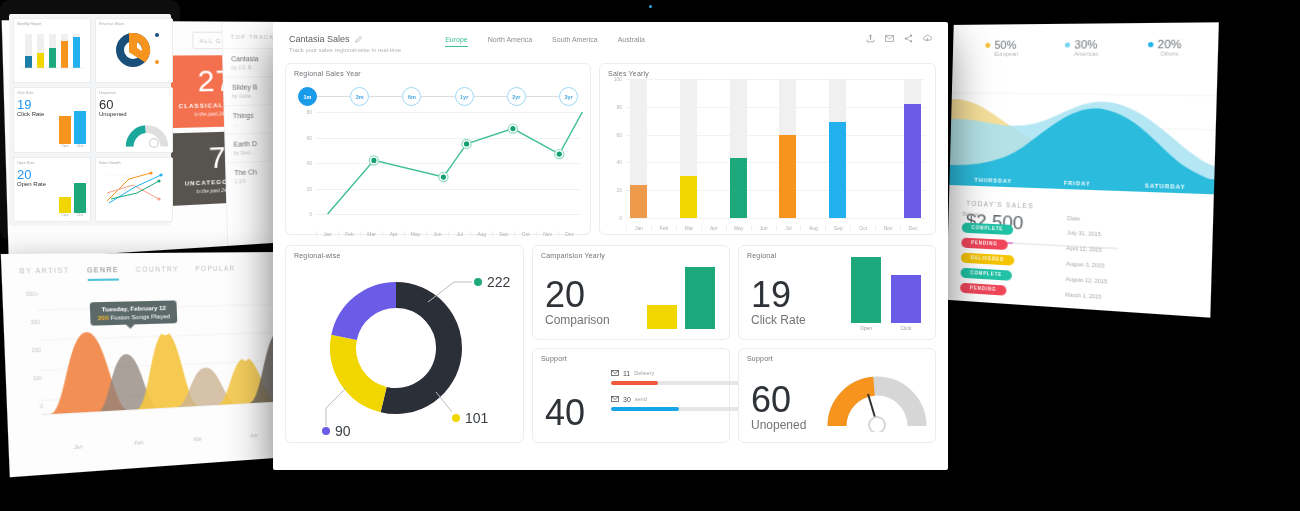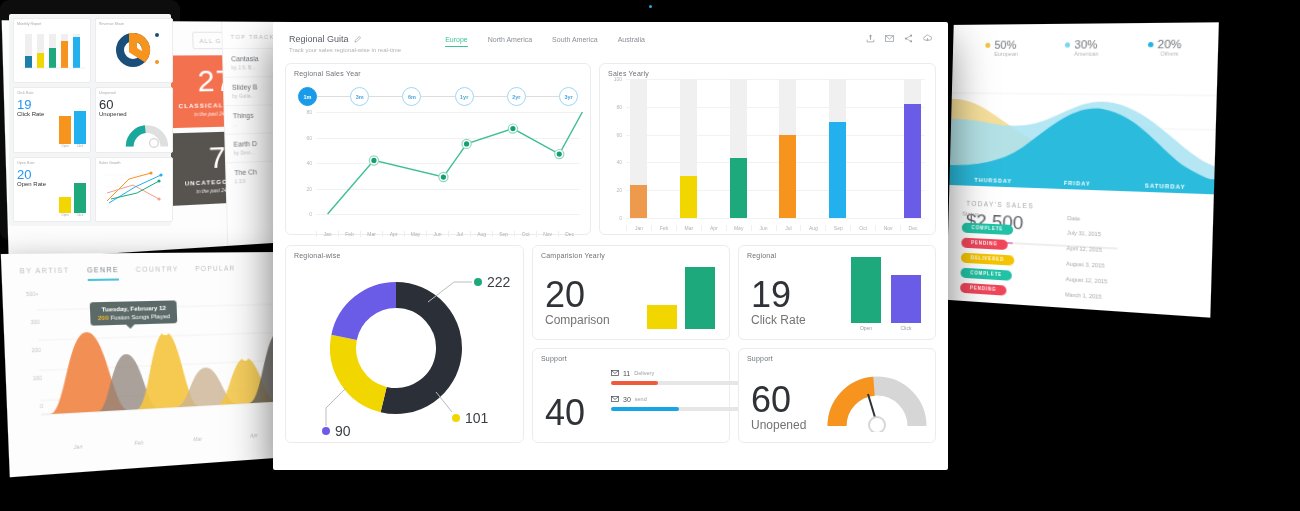--- a/index.html
+++ b/index.html
@@ -310,21 +310,21 @@
             <div class="c2">March 1, 2015</div>
           </div>
         </div>
     </div>
   </div>
 
   <div class="panel" id="main">
     <div class="mh">
       <div>
         <div class="ttl">
-          <span>Regional Guita</span>
+          <span>Cantasia Sales</span>
           <svg width="7" height="7" viewBox="0 0 16 16">
               <path d="M12 1l3 3-9 9-4 1 1-4z" fill="none" stroke="#9aa0a6" stroke-width="1.6"></path>
             </svg>
         </div>
         <div class="sub">Track your sales regional-wise in real-time</div>
       </div>
       <div class="mnav" id="mnav">
           <div class="on">Europe</div>
           <div>North America</div>
           <div>South America</div>

